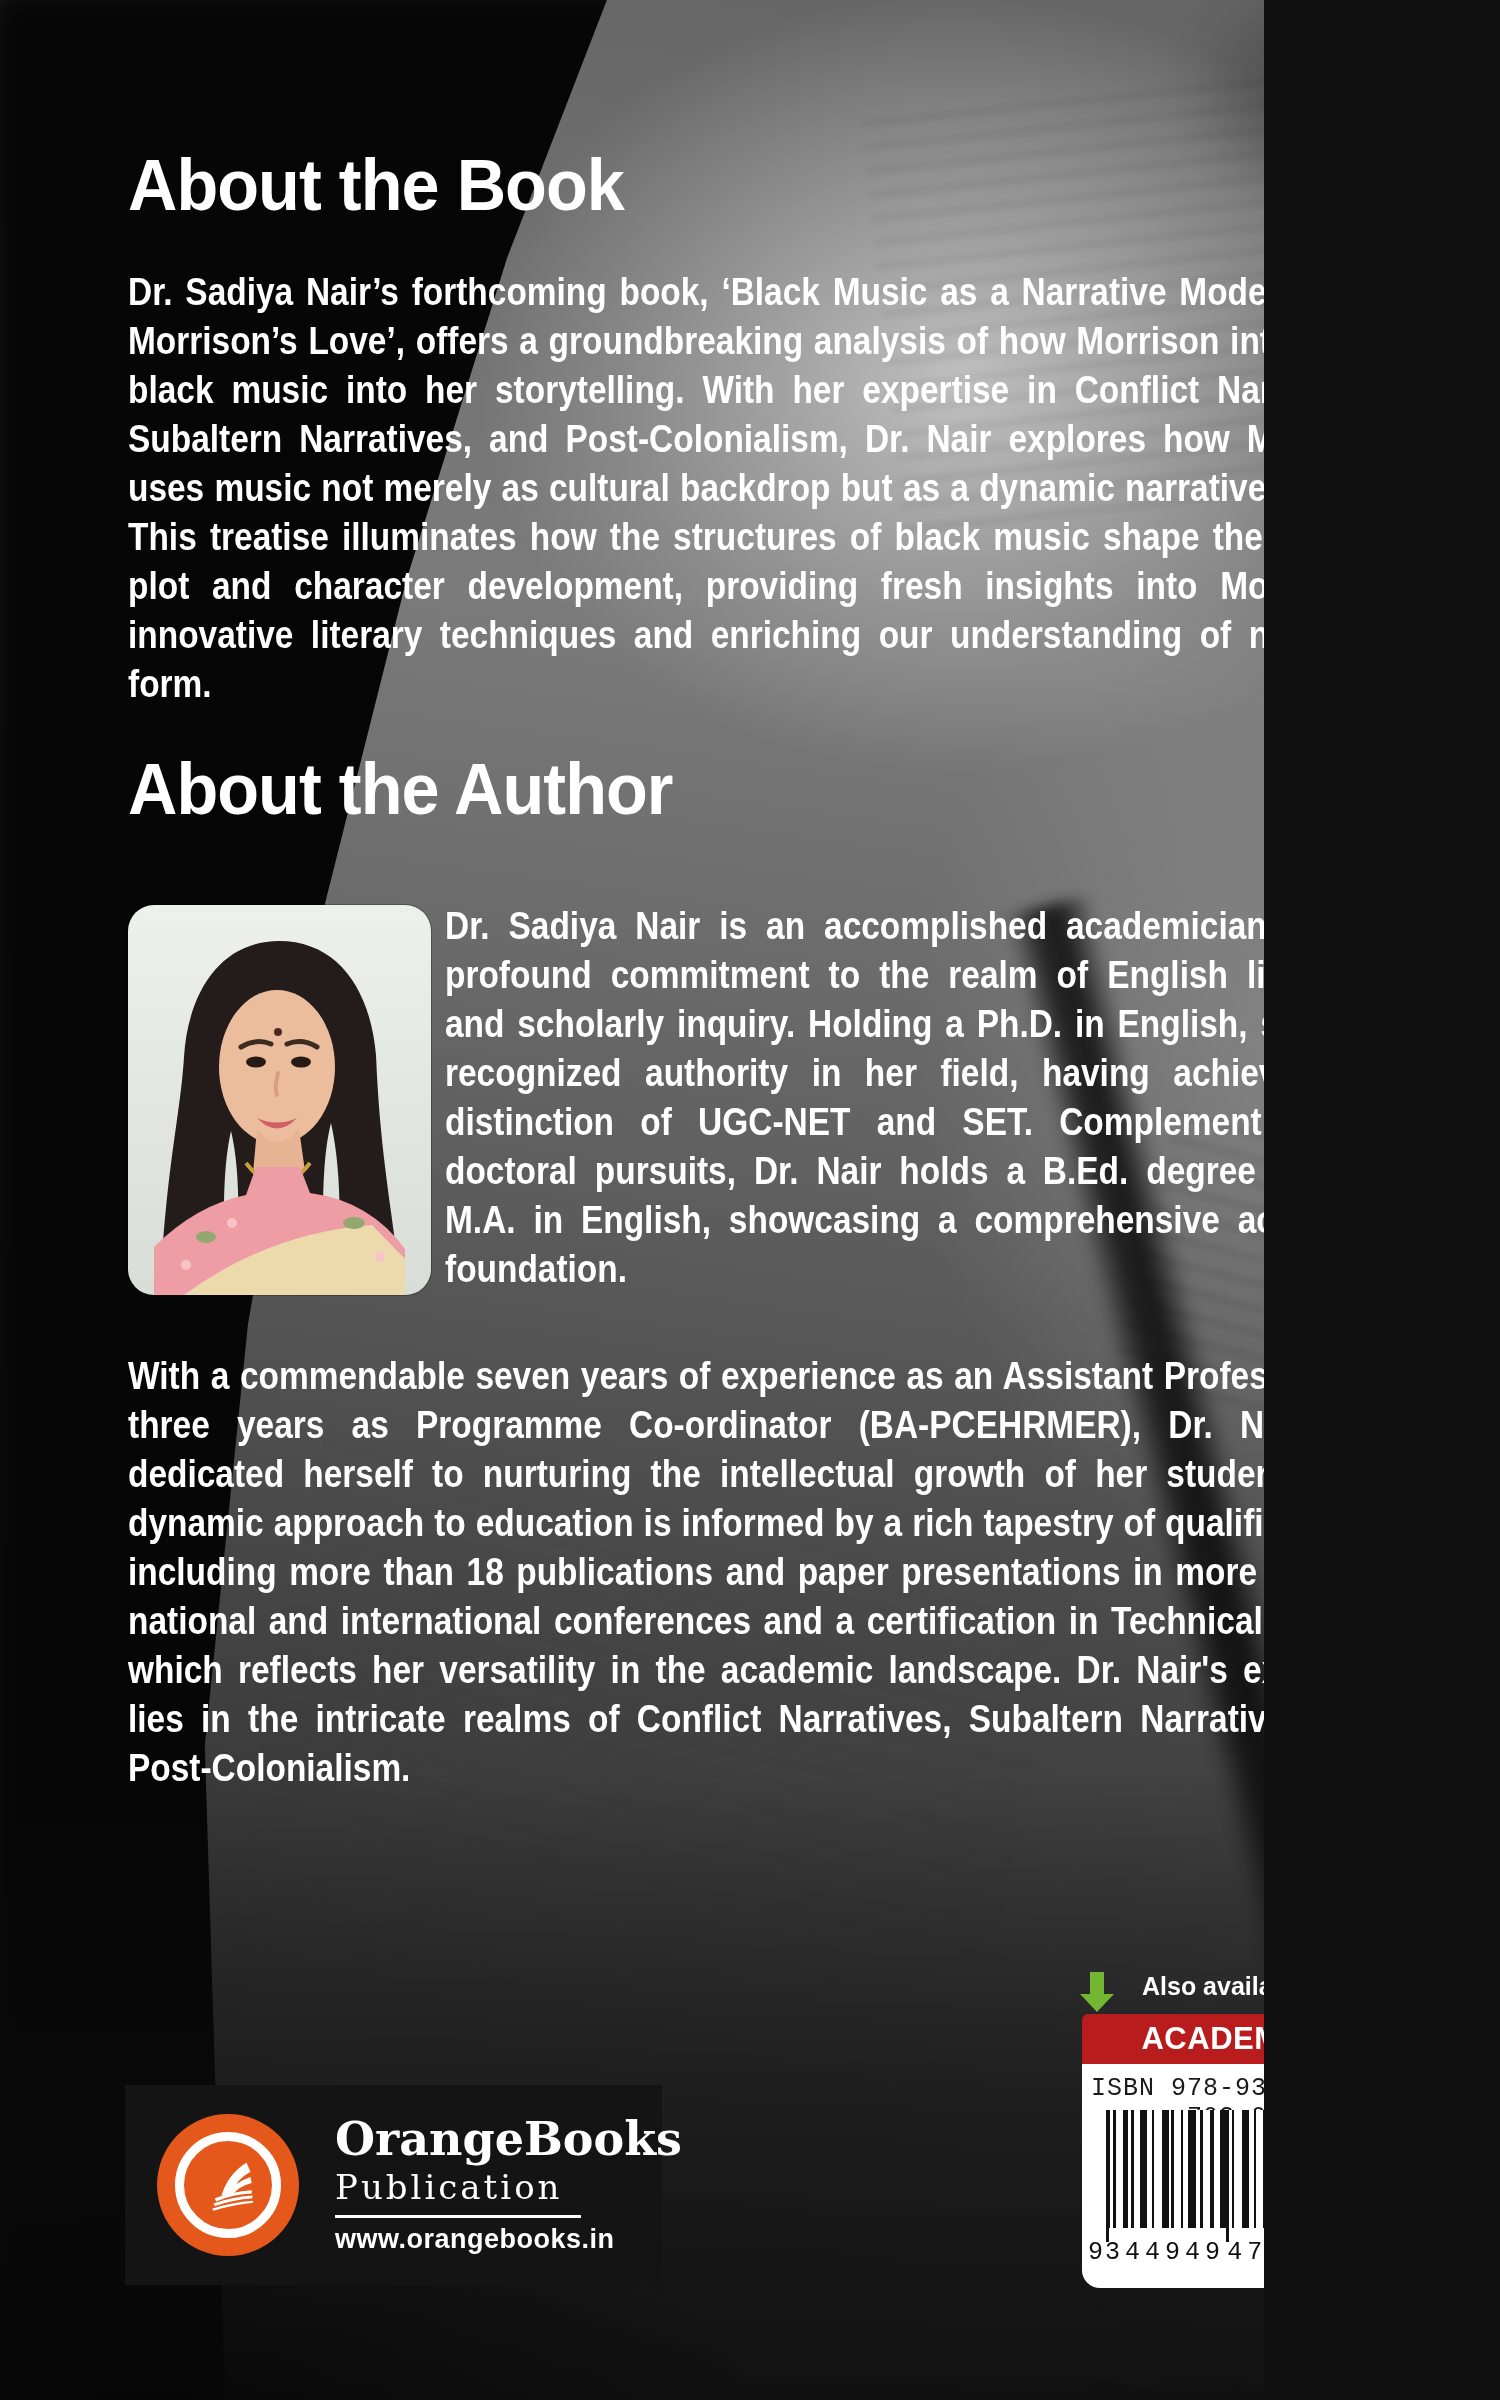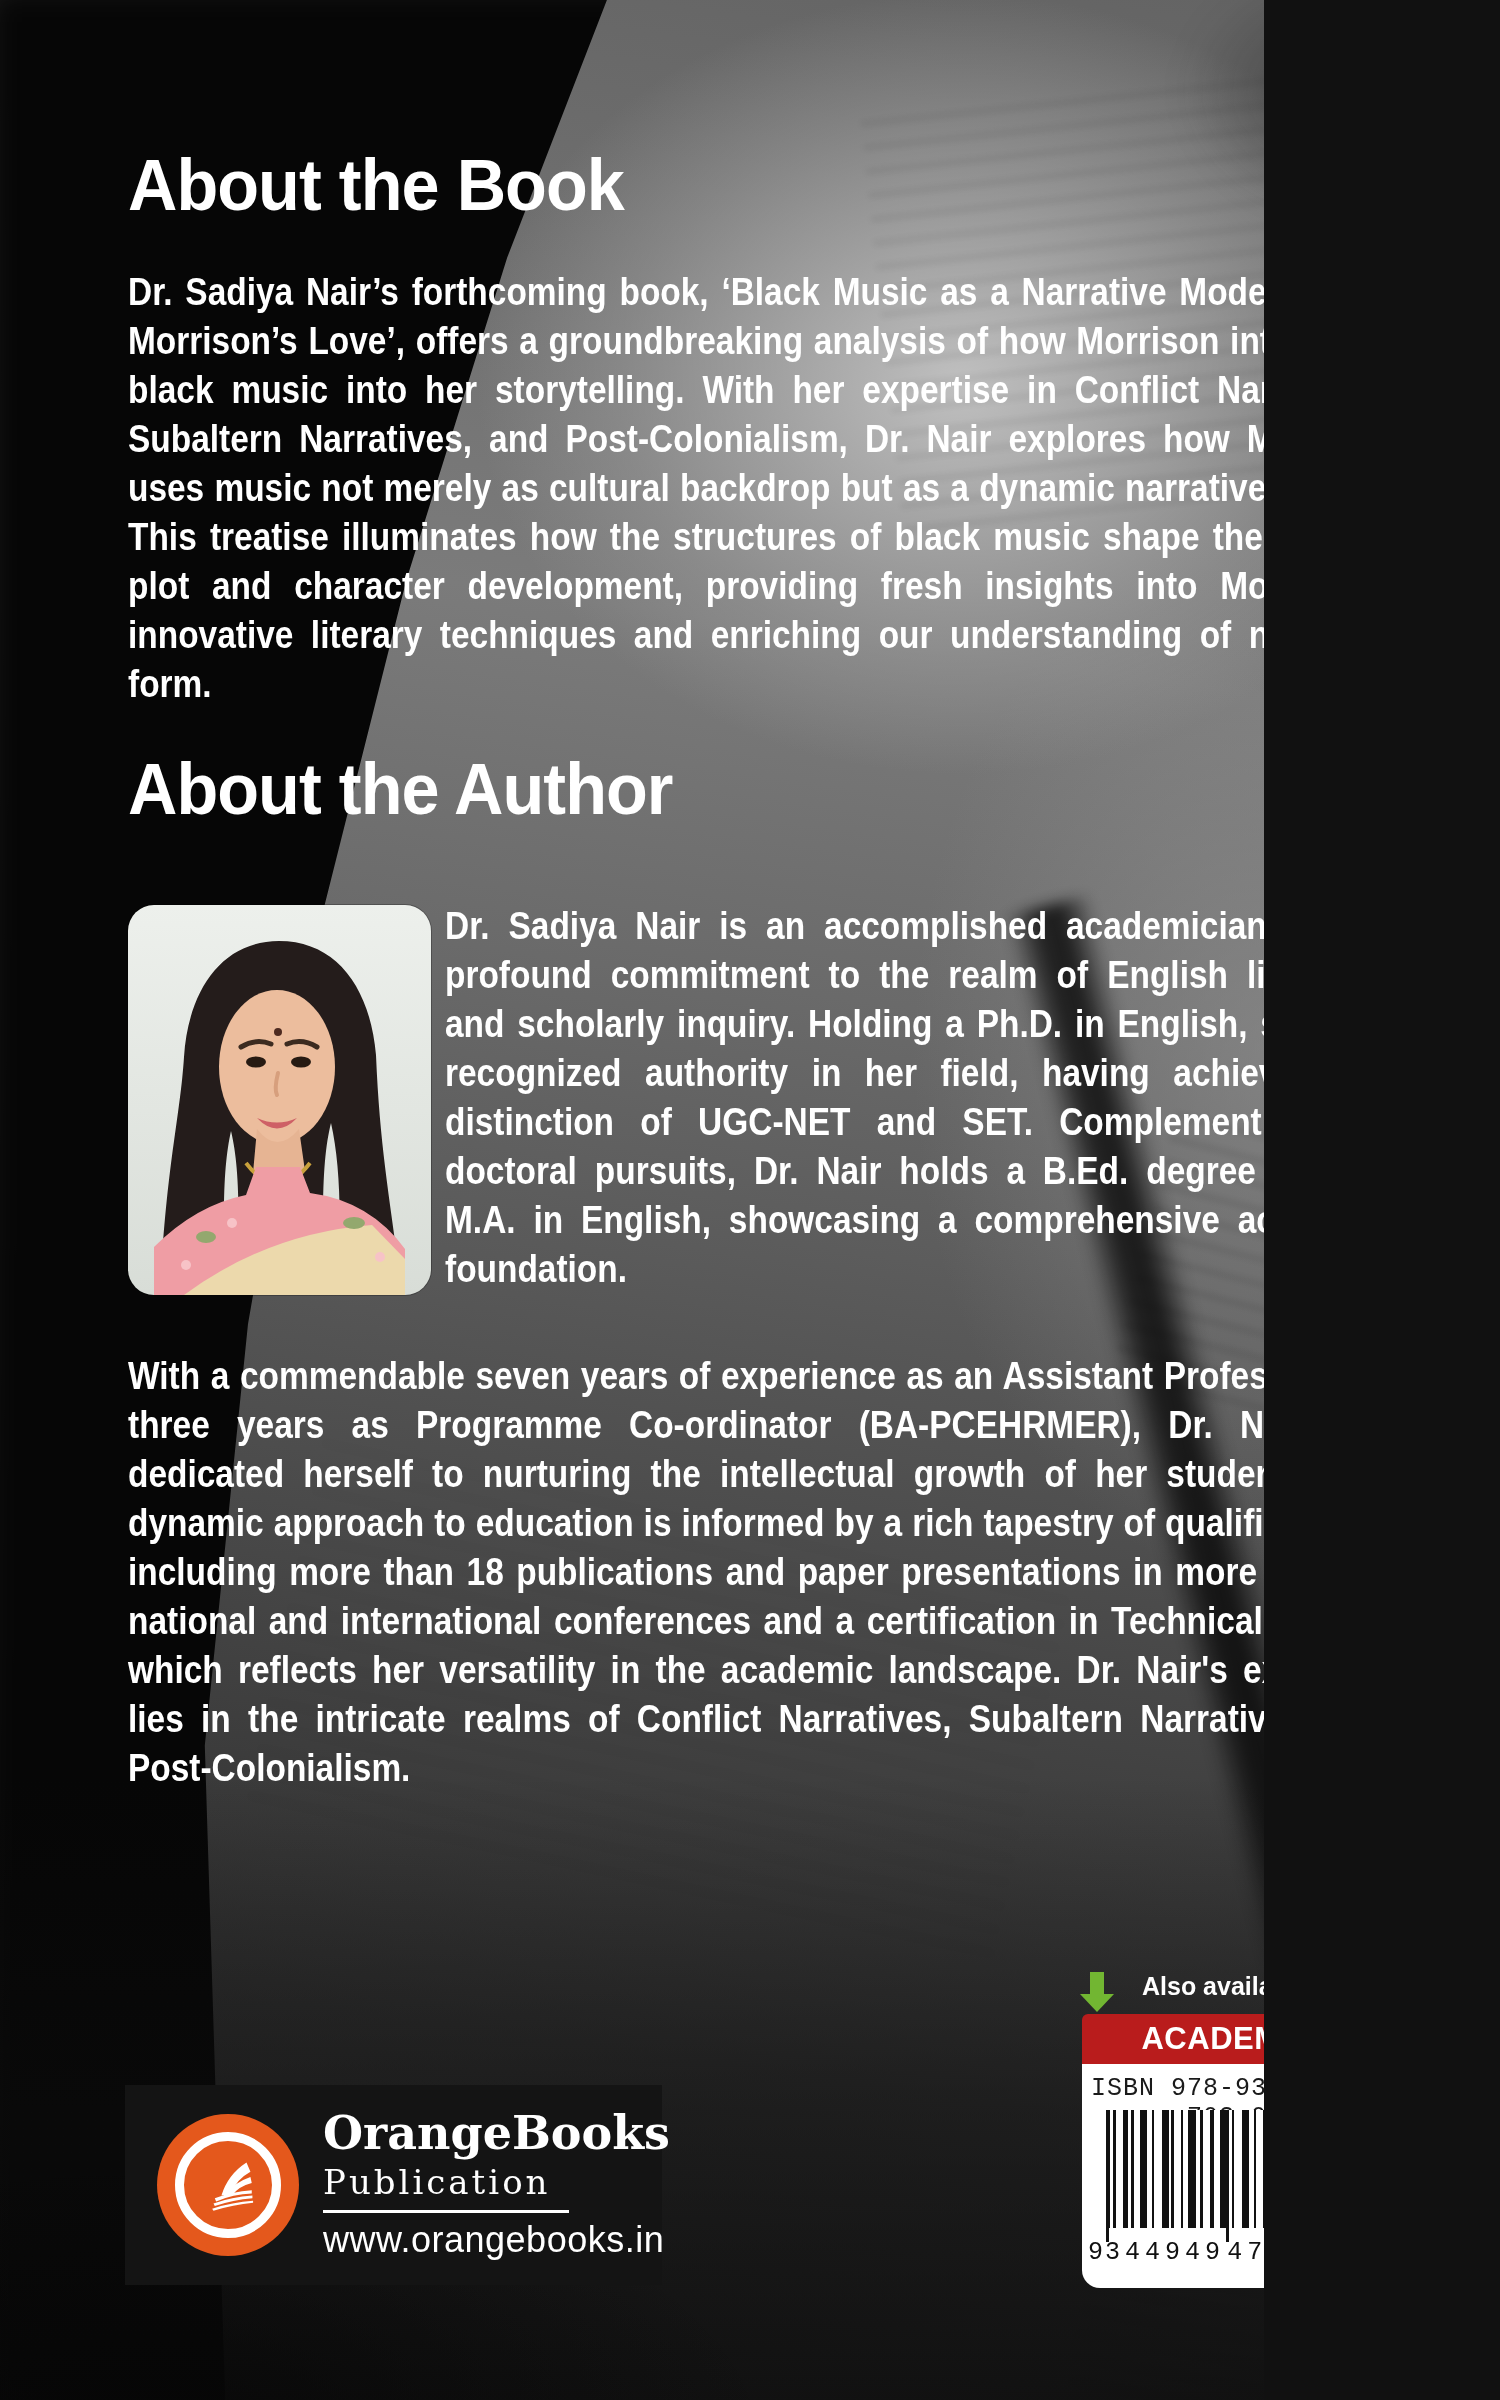--- a/index.html
+++ b/index.html
@@ -74,31 +74,31 @@
     #111 97.5% 100%);}
   .guard{position:absolute;top:46px;width:3px;height:132px;background:#111;}
   .guard-l{left:24px;}  .guard-m{left:144px;}  .guard-r{left:263px;}
   .digits{position:absolute;left:6px;right:6px;top:172px;display:flex;align-items:baseline;
     justify-content:space-between;font-family:"Liberation Mono",monospace;font-size:25px;color:#111;}
   .digits .grp{letter-spacing:5px;}
   .digits .chev{font-weight:700;font-size:28px;}
 
   
   .logo-panel{position:absolute;left:125px;top:2085px;width:537px;height:200px;background:#141414;
-    display:flex;align-items:center;gap:24px;padding-left:32px;box-sizing:border-box;z-index:6;}
+    display:flex;align-items:center;gap:36px;padding-left:32px;box-sizing:border-box;z-index:6;}
   .logo-circle{width:142px;height:142px;border-radius:50%;background:#e4581c;flex:0 0 auto;
     display:flex;align-items:center;justify-content:center;}
   .logo-inner{width:106px;height:106px;border-radius:50%;border:9px solid #fff;background:#e4581c;
     box-sizing:border-box;display:flex;align-items:center;justify-content:center;}
   .logo-inner svg{width:66px;height:66px;display:block;}
   .logo-text{display:flex;flex-direction:column;}
   .logo-name{font-family:"DejaVu Serif",serif;font-weight:700;font-size:46px;line-height:1.05;}
   .logo-tagline{font-family:"DejaVu Serif",serif;font-size:34px;letter-spacing:3px;margin-top:4px;}
   .logo-rule{width:246px;height:3px;background:#fff;margin:8px 0 6px 0;}
-  .logo-url{font-size:36px;font-weight:400;letter-spacing:.5px;}
+  .logo-url{font-size:27px;font-weight:700;letter-spacing:.5px;}
 </style>
 </head>
 <body>
 
 <div class="page">
 
   <div class="bg-base"></div>
   <div class="staff staff-a"></div>
   <div class="staff staff-b"></div>
   <div class="staff staff-c"></div>

